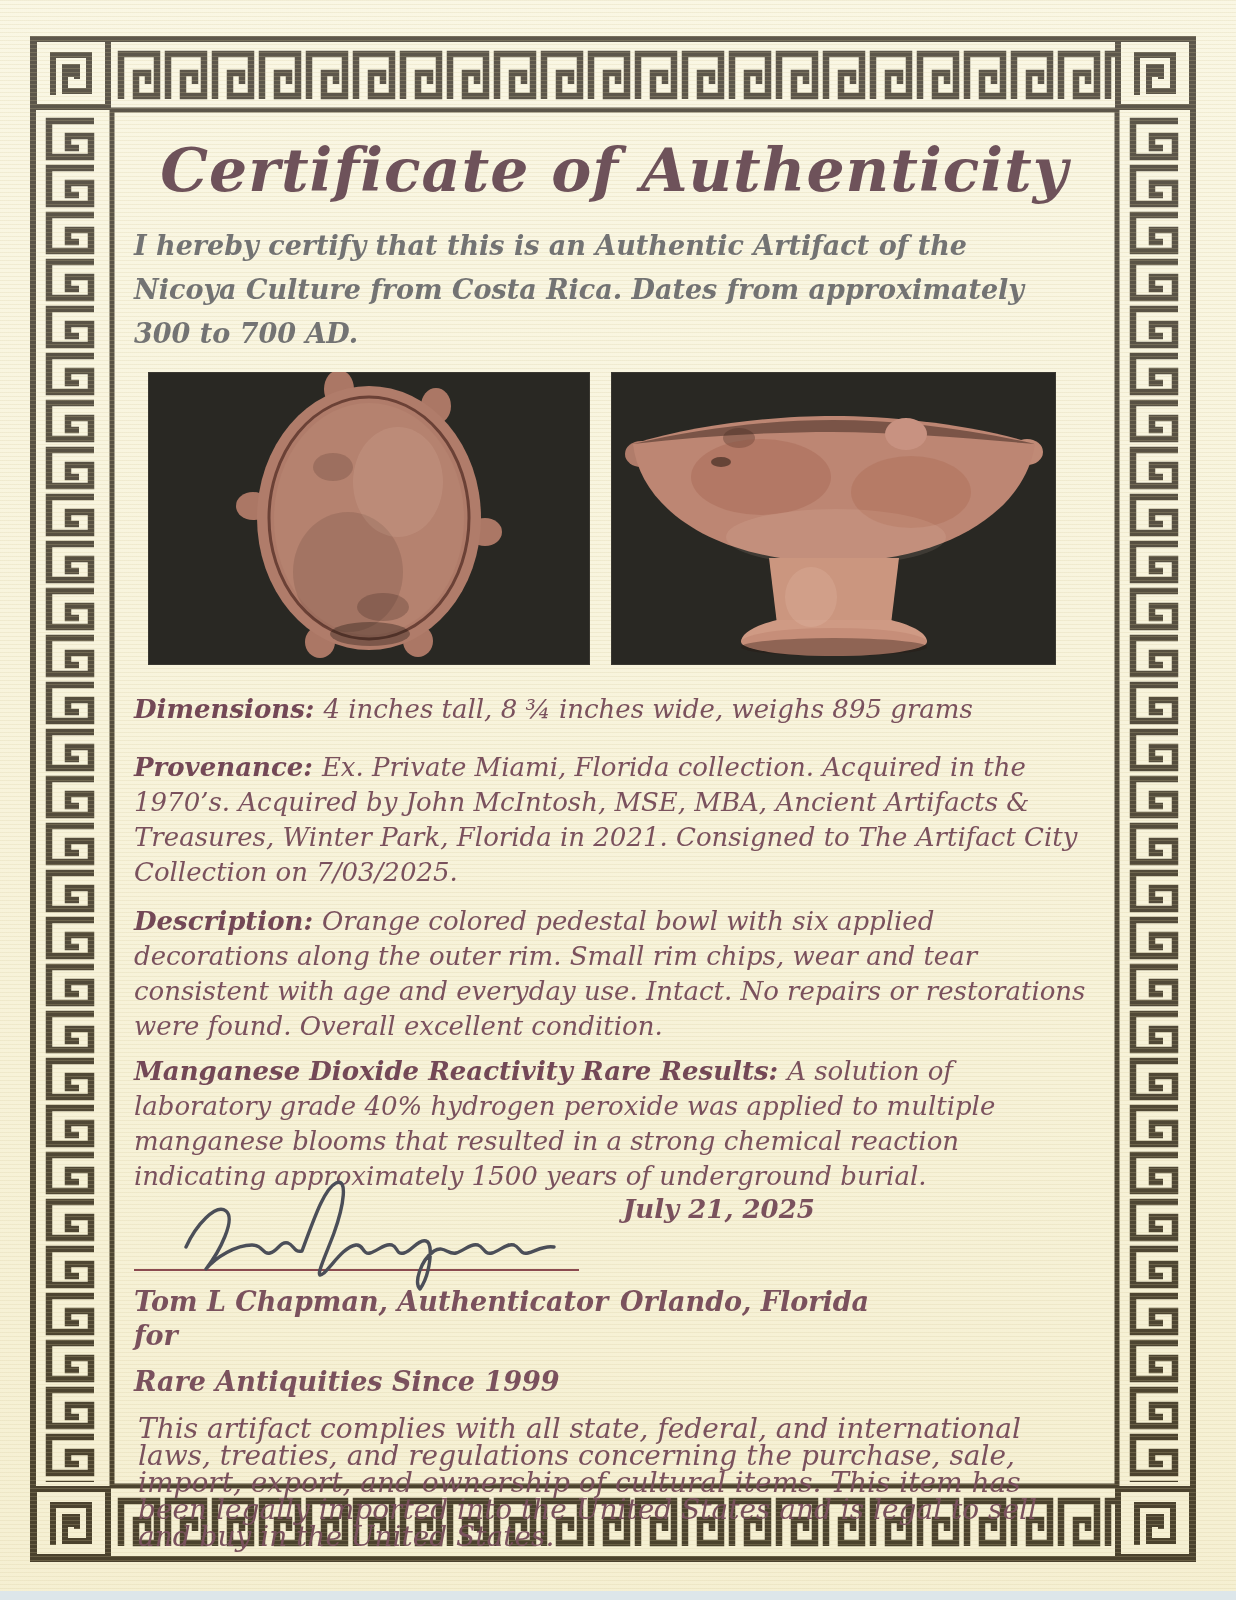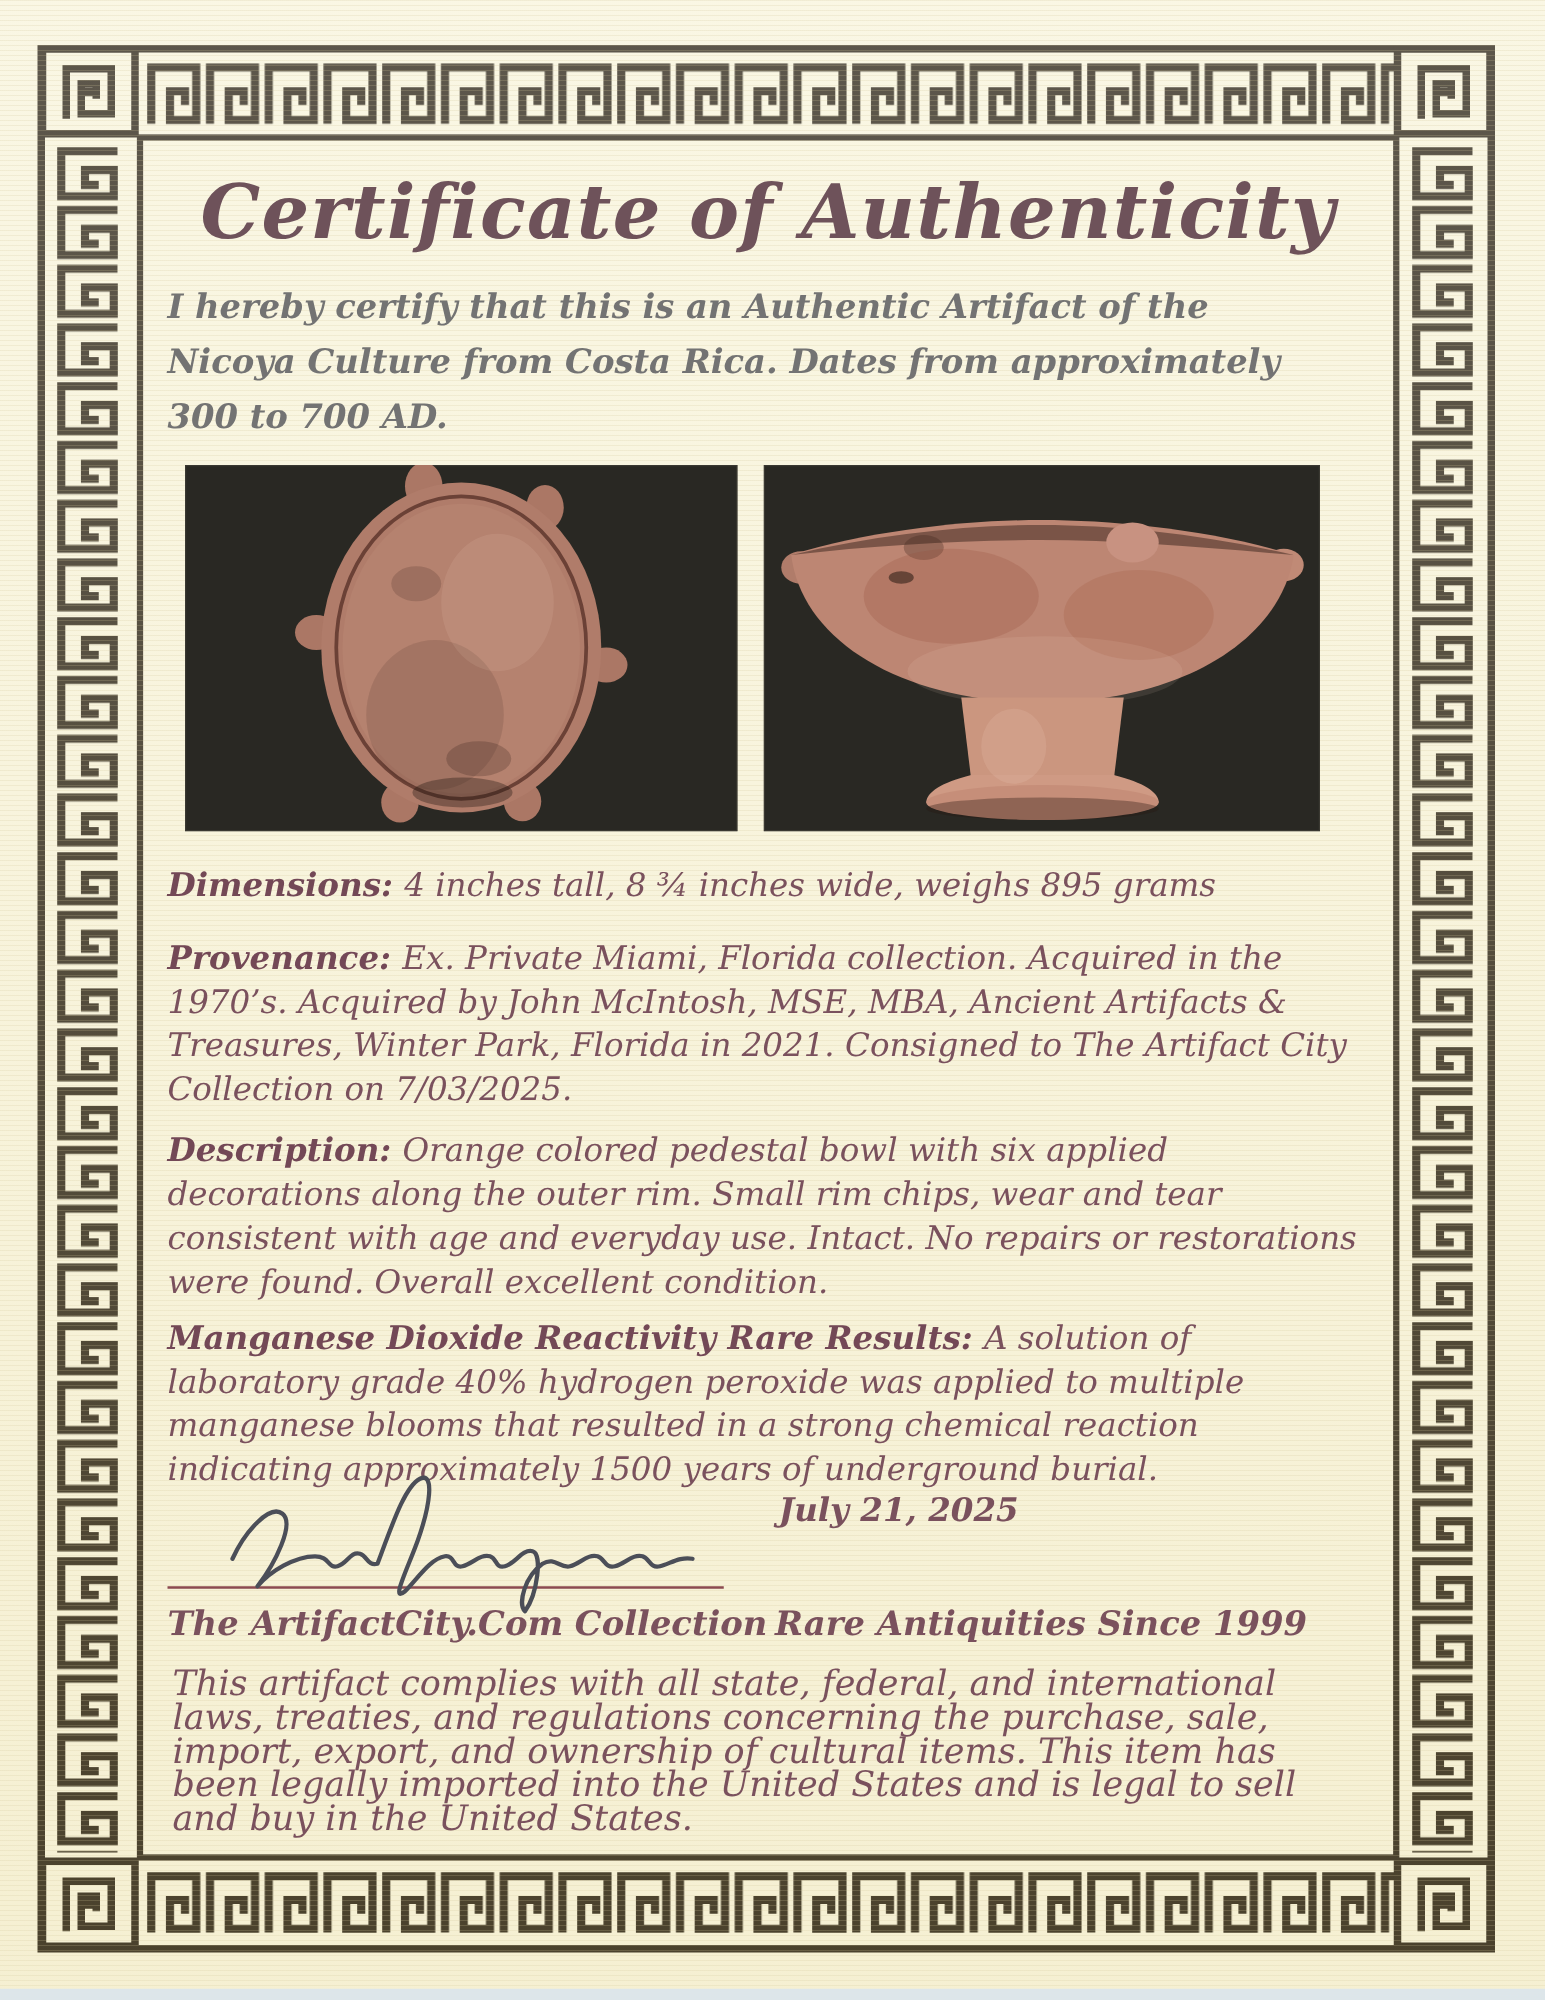--- a/index.html
+++ b/index.html
@@ -211,23 +211,26 @@
                    C 250,80 256,68 264,70 C 272,72 268,104 258,118
                    C 252,112 258,90 272,80
                    C 282,74 286,84 294,82 C 302,80 308,72 316,74
                    C 322,76 322,84 330,82 C 338,80 344,72 352,74
                    C 358,76 358,84 366,82 C 374,80 382,74 392,76" fill="none" stroke="#4b4e58" stroke-width="3.4" stroke-linecap="round" stroke-linejoin="round"></path>
         </svg>
       </div>
       <div class="sig-date">July 21, 2025</div>
     </div>
 
+    <div class="cred-row cred-row-1">
+      <span class="left-col">Tom L Chapman, Authenticator for</span>
+      <span>Orlando, Florida</span>
+    </div>
 
     <div class="cred-row cred-row-2">
-      <span class="left-col">The ArtifactCity.Com Collection</span>
       <span>Rare Antiquities Since 1999</span>
     </div>
 
     <p class="disclaimer">This artifact complies with all state, federal, and international laws, treaties, and regulations concerning the purchase, sale, import, export, and ownership of cultural items. This item has been legally imported into the United States and is legal to sell and buy in the United States.</p>
 
   </div>
 
   <div class="scan-edge"></div>
 </div>
 

